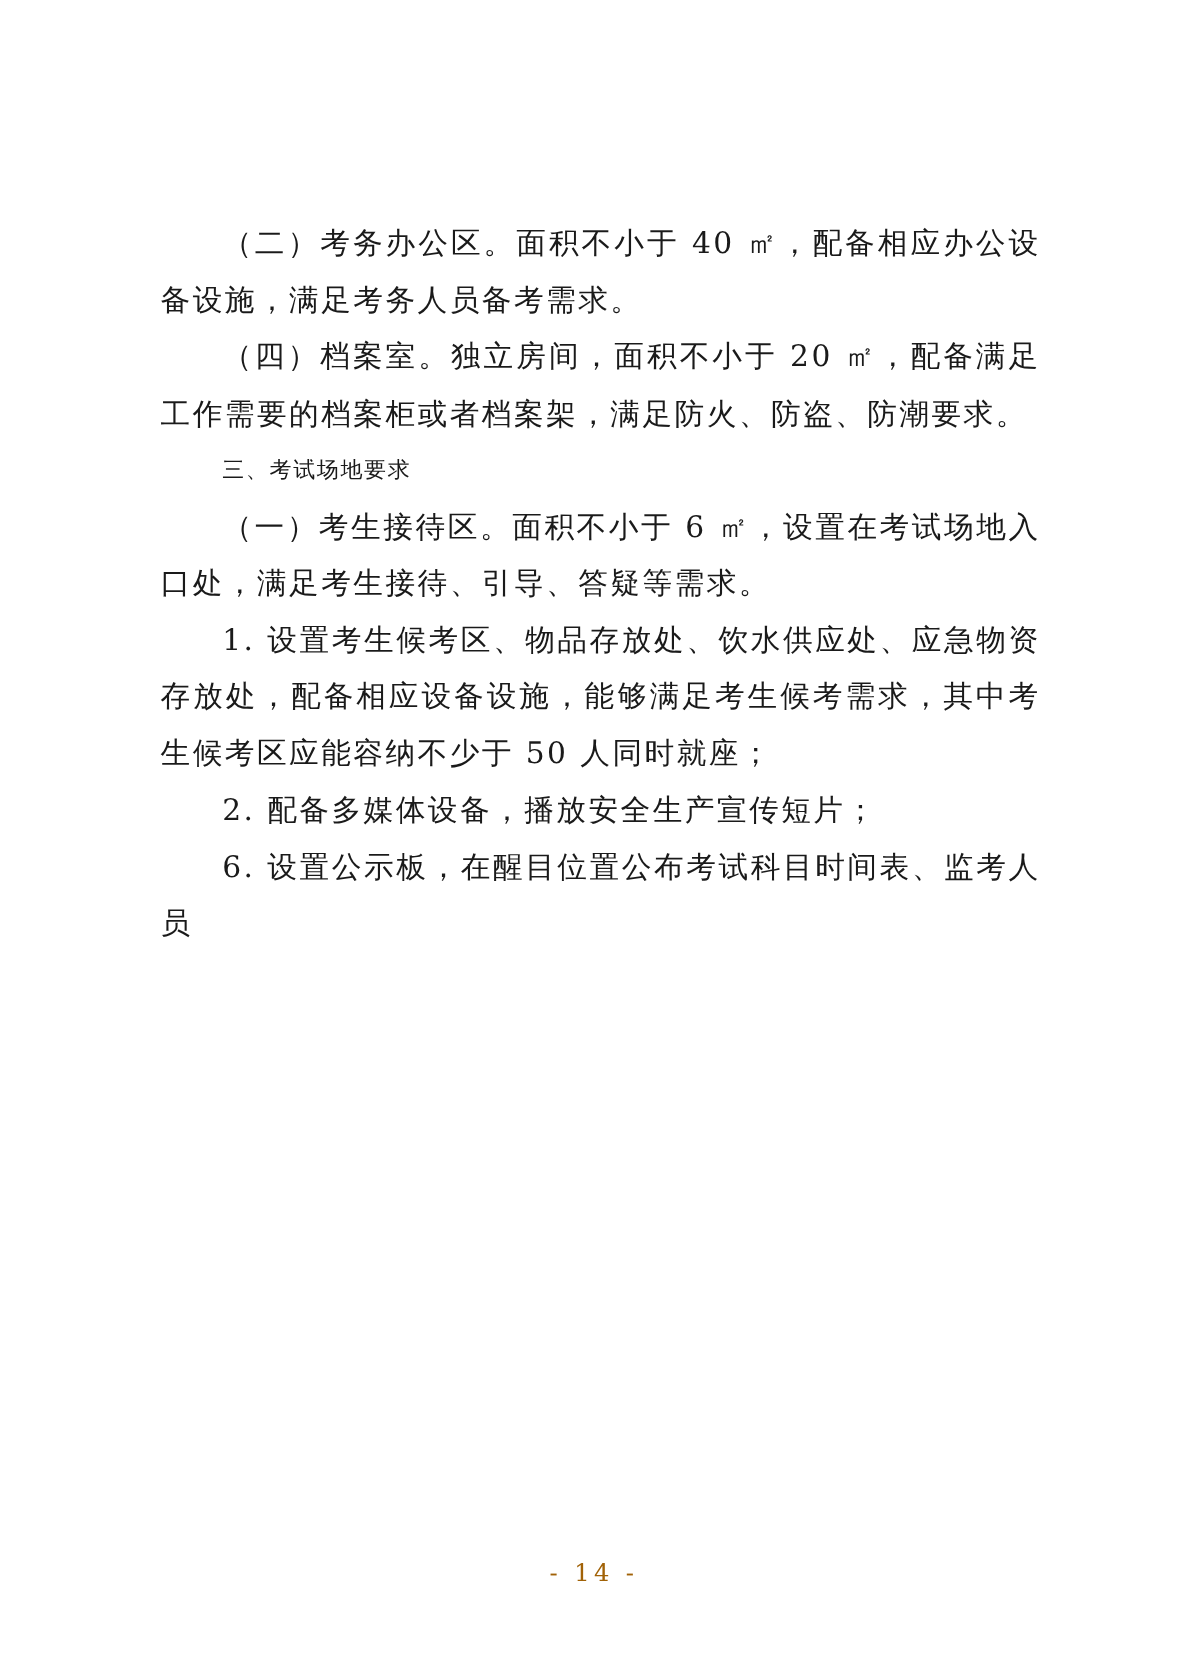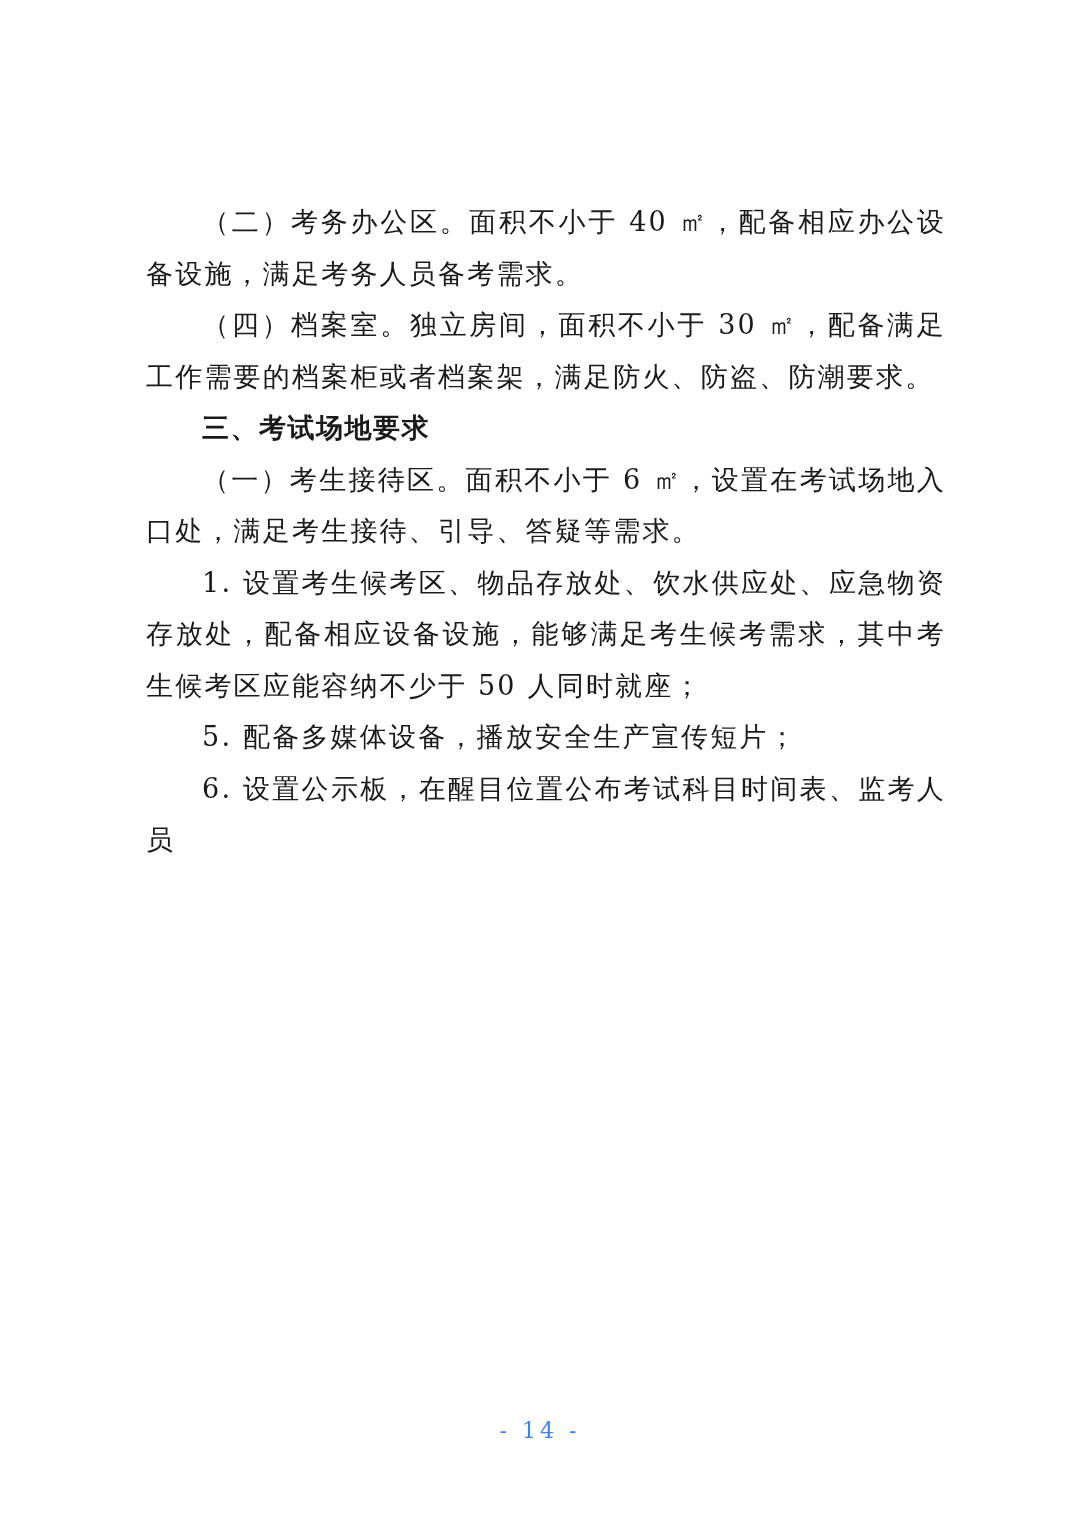--- a/index.html
+++ b/index.html
@@ -28,43 +28,43 @@
       letter-spacing: 2.2px;
       text-align: justify;
       text-align-last: left;
     }
     .indent {
       text-indent: 56px;
     }
     .heading {
       margin: 0;
       font-family: "DejaVu Sans", "Liberation Sans", sans-serif;
-      font-weight: bold;
-      font-size: 27px;
+      font-weight: normal;
+      font-size: 20px;
       line-height: 51.5px;
       letter-spacing: 1.5px;
       text-indent: 56px;
     }
     .page-number {
       position: absolute;
       left: 0;
       width: 1080px;
       top: 1418px;
       text-align: center;
       font-size: 22px;
       letter-spacing: 4px;
-      color: #3b82f6;
+      color: #a16207;
     }
   </style>
 </head>
 <body>
 
 <div class="page-body">
   <p class="para indent">（二）考务办公区。面积不小于 40 ㎡，配备相应办公设备设施，满足考务人员备考需求。</p>
-  <p class="para indent">（四）档案室。独立房间，面积不小于 30 ㎡，配备满足工作需要的档案柜或者档案架，满足防火、防盗、防潮要求。</p>
+  <p class="para indent">（四）档案室。独立房间，面积不小于 20 ㎡，配备满足工作需要的档案柜或者档案架，满足防火、防盗、防潮要求。</p>
   <h3 class="heading">三、考试场地要求</h3>
   <p class="para indent">（一）考生接待区。面积不小于 6 ㎡，设置在考试场地入口处，满足考生接待、引导、答疑等需求。</p>
   <p class="para indent">1. 设置考生候考区、物品存放处、饮水供应处、应急物资存放处，配备相应设备设施，能够满足考生候考需求，其中考生候考区应能容纳不少于 50 人同时就座；</p>
-  <p class="para indent">5. 配备多媒体设备，播放安全生产宣传短片；</p>
+  <p class="para indent">2. 配备多媒体设备，播放安全生产宣传短片；</p>
   <p class="para indent">6. 设置公示板，在醒目位置公布考试科目时间表、监考人员</p>
 </div>
 
 <div class="page-number">- 14 -</div>
 
 </body></html>

